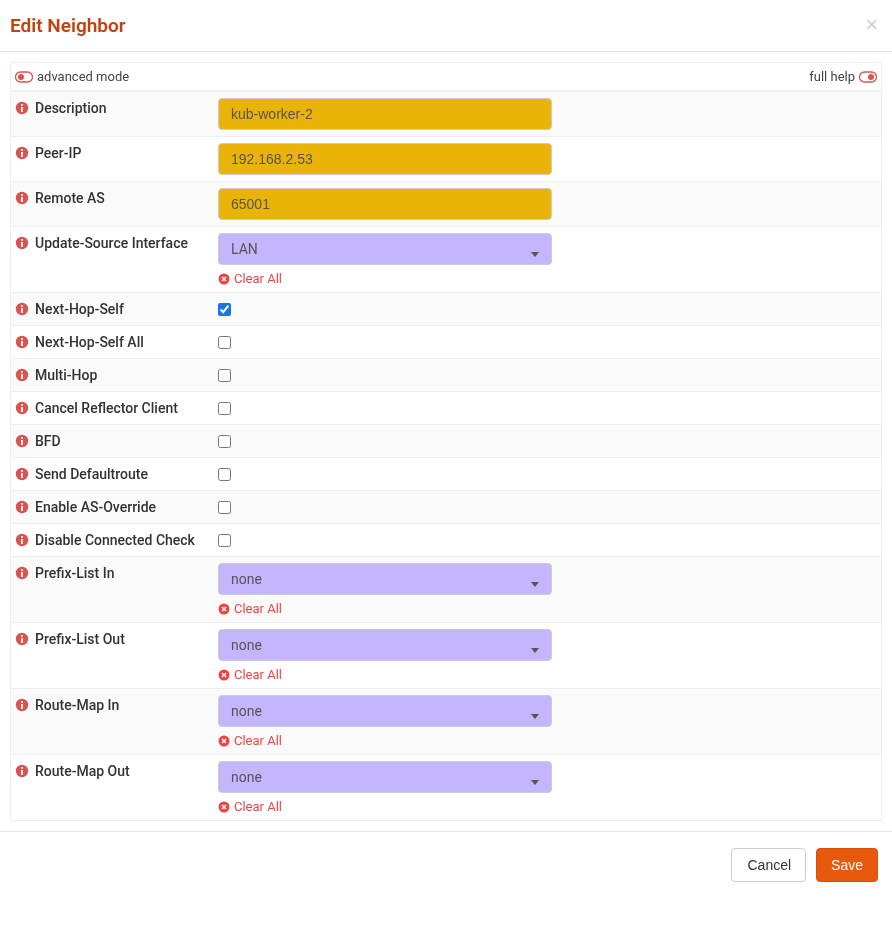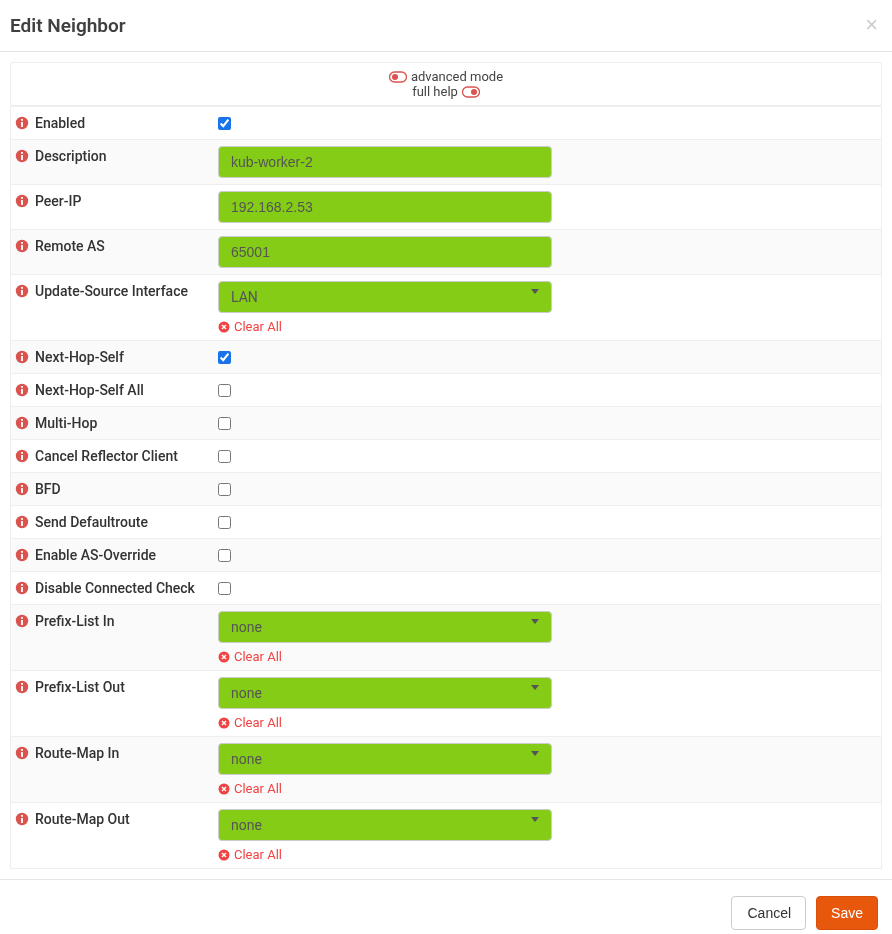--- a/index.html
+++ b/index.html
@@ -13,21 +13,21 @@
   }
   .modal-header {
     padding: 14px 10px 14px 10px;
     border-bottom: 1px solid #e5e5e5;
     position: relative;
   }
   .modal-title {
     font-size: 19px;
     font-weight: 600;
     margin: 0;
-    color: #404040;
+    color: #c2410c;
   }
   .close-btn {
     position: absolute;
     top: 14px;
     right: 14px;
     background: none;
     border: none;
     font-size: 22px;
     color: #ccc;
     cursor: pointer;
@@ -39,21 +39,20 @@
   }
   .toggle-row {
     display: flex;
     justify-content: space-between;
     align-items: center;
     padding: 6px 4px;
     background: #fff;
     border: 1px solid #eee;
     border-radius: 2px;
     font-size: 13px;
-    flex-direction: column;
   }
   .toggle-left, .toggle-right {
     display: flex;
     align-items: center;
     gap: 4px;
     color: #444;
     cursor: pointer;
   }
   .toggle-icon {
     display: inline-flex;
@@ -93,33 +92,33 @@
     flex: 1;
     padding: 6px 4px;
   }
   .text-input {
     width: 334px;
     padding: 7px 12px;
     font-size: 14px;
     border: 1px solid #ccc;
     border-radius: 4px;
     color: #555;
-    background: #84cc16;
+    background: #eab308;
   }
   .dropdown {
     width: 334px;
     padding: 7px 12px;
     font-size: 14px;
     border: 1px solid #ccc;
     border-radius: 4px;
     color: #555;
-    background: #84cc16;
+    background: #c4b5fd;
     display: flex;
     justify-content: space-between;
-    align-items: flex-start;
+    align-items: flex-end;
     cursor: pointer;
   }
   .dropdown .caret {
     width: 0; height: 0;
     border-left: 4px solid transparent;
     border-right: 4px solid transparent;
     border-top: 5px solid #555;
   }
   .clear-all {
     display: flex;
@@ -209,33 +208,20 @@
       <span class="toggle-icon">
         <svg width="18" height="14">
             <use href="#svg-toggle-r"></use>
           </svg>
       </span>
     </div>
   </div>
 
   <div class="form-table">
 
-    <div class="form-row">
-      <div class="label-cell">
-        <span class="info-icon">
-            <svg width="14" height="14">
-              <use href="#svg-info"></use>
-            </svg>
-          </span>
-        <span>Enabled</span>
-      </div>
-      <div class="value-cell">
-        <input type="checkbox" class="checkbox" checked="" style="">
-      </div>
-    </div>
 
     <div class="form-row striped">
       <div class="label-cell tall">
         <span class="info-icon">
             <svg width="14" height="14">
               <use href="#svg-info"></use>
             </svg>
           </span>
         <span>Description</span>
       </div>

